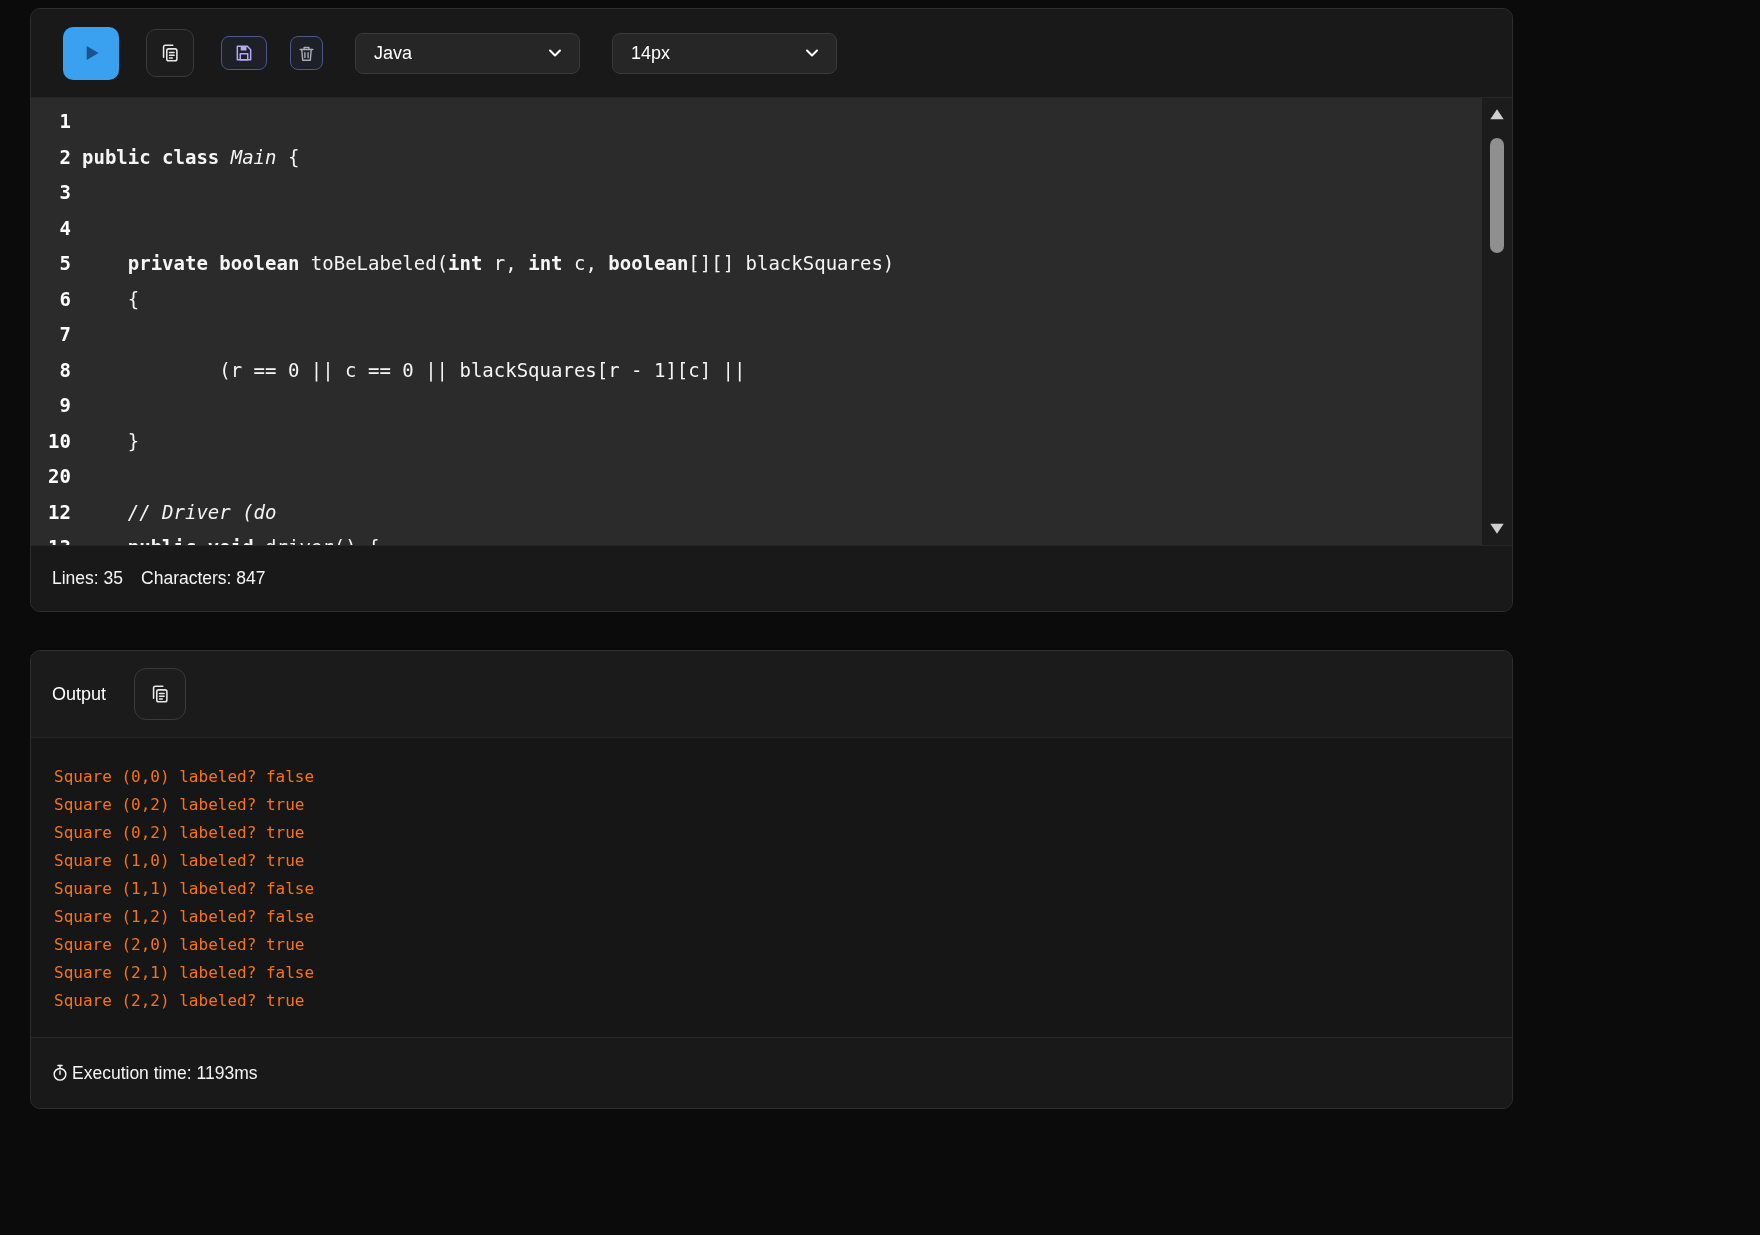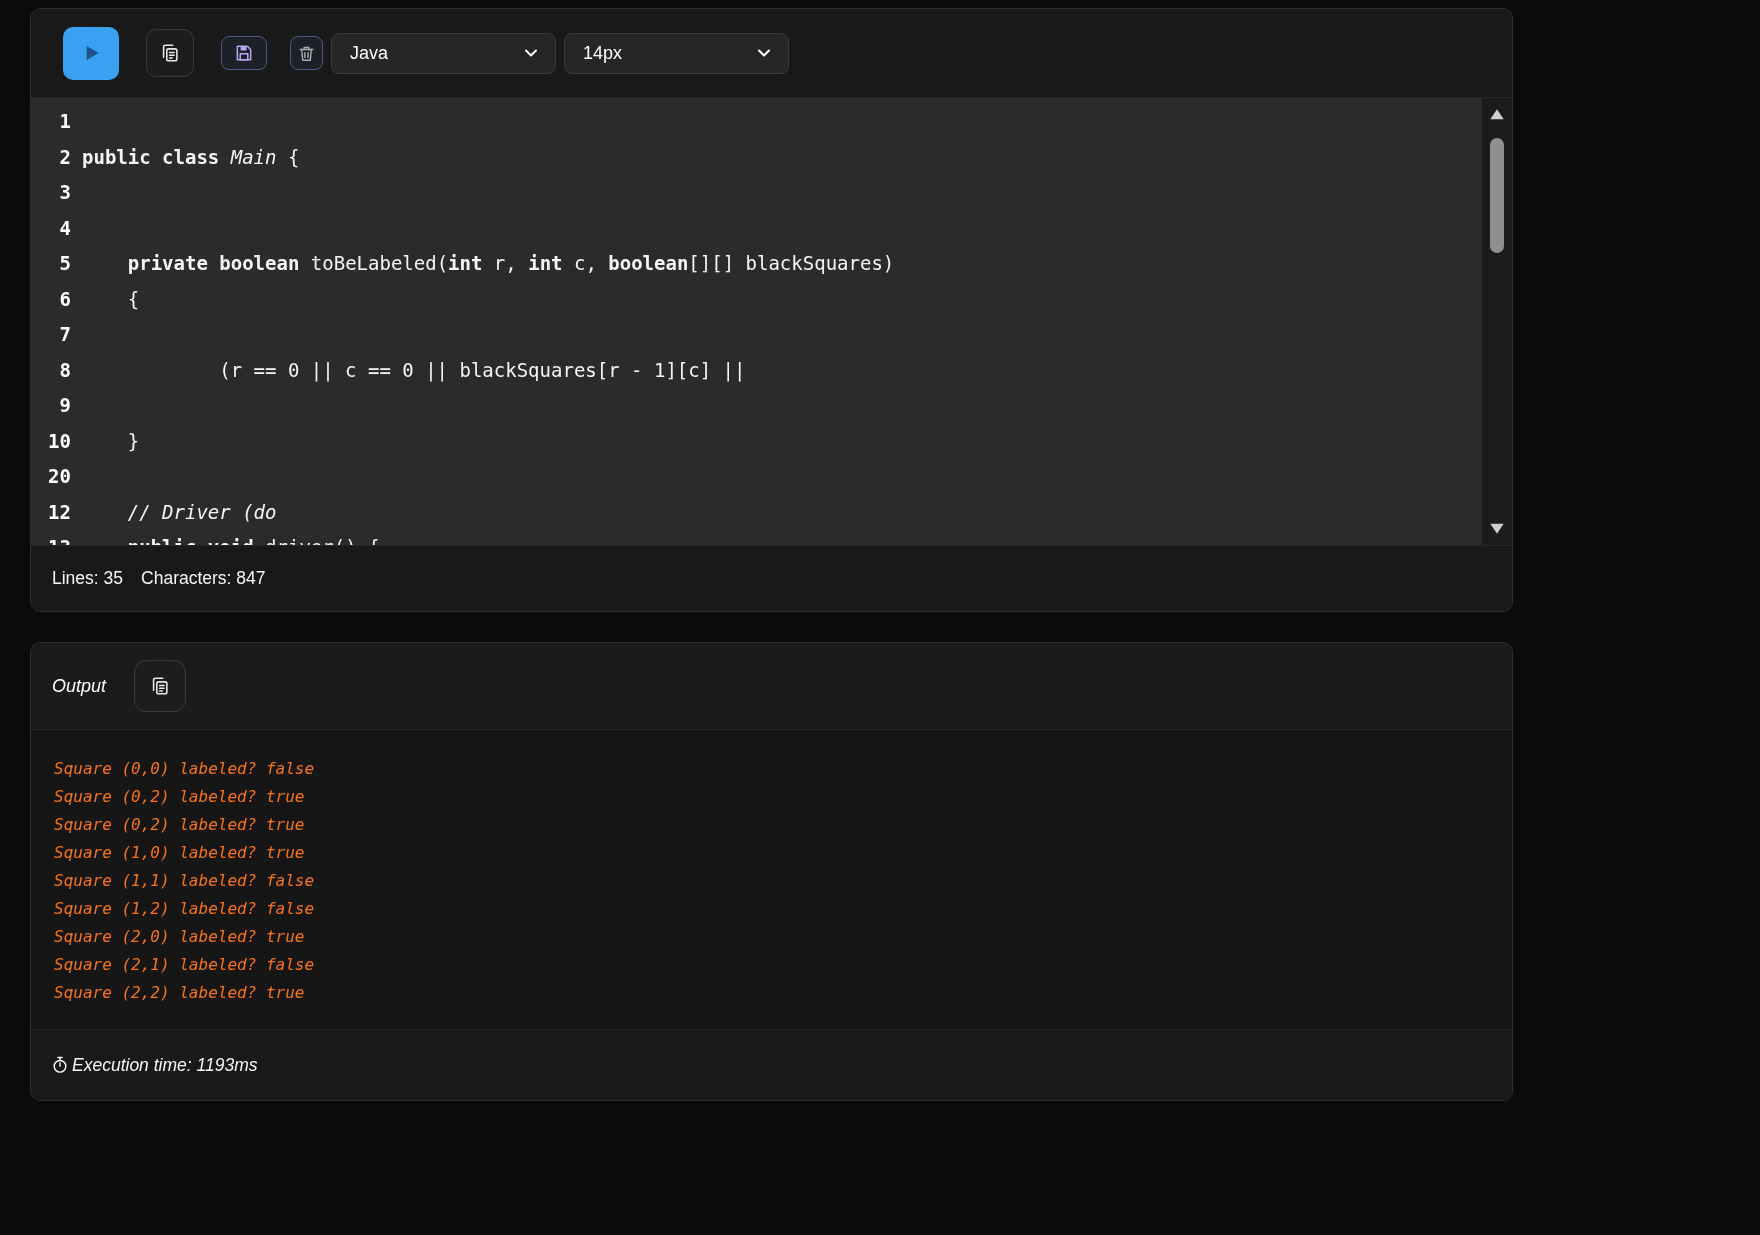--- a/index.html
+++ b/index.html
@@ -20,41 +20,41 @@
   
   .toolbar{display:flex;align-items:center;height:88px;padding-left:32px;background:#191919;}
   .btn{display:flex;align-items:center;justify-content:center;cursor:pointer;box-sizing:border-box;border:none;background:transparent;padding:0;}
   .run-btn{width:56px;height:53px;border-radius:10px;}
   .icon{display:inline-flex;align-items:center;justify-content:center;}
   .copy-btn{width:48px;height:48px;margin-left:27px;border-radius:10px;background:#1d1d1d;border:1px solid #3a3a3a;}
   .save-btn{width:46px;height:34px;margin-left:27px;border-radius:8px;background:#1d2026;border:1px solid #49598a;}
   .trash-btn{width:33px;height:34px;margin-left:23px;border-radius:8px;background:#1d2026;border:1px solid #49598a;}
   .dropdown{
     display:flex;align-items:center;justify-content:space-between;
-    width:225px;height:41px;margin-left:8px;box-sizing:border-box;
+    width:225px;height:41px;margin-left:32px;box-sizing:border-box;
     background:#262626;border:1px solid #3a3a3a;border-radius:8px;
     padding:0 14px 0 18px;font-size:18px;color:#fff;cursor:pointer;
   }
   
   .editor{display:flex;height:447px;background:#2b2b2b;overflow:hidden;border-top:1px solid #262626;}
   .code-scroll{flex:1;overflow:hidden;padding-top:6px;}
   .code-row{display:flex;height:35.5px;line-height:35.5px;font-family:"DejaVu Sans Mono","Liberation Mono",monospace;font-size:19px;}
   .ln{width:40px;text-align:right;font-weight:bold;color:#ffffff;flex:none;}
   .code{white-space:pre;color:#f5f5f5;padding-left:11px;}
   .code .b{font-weight:bold;margin-top:48px;}
   .code .i{font-style:italic;}
   
   .scrollbar{width:30px;flex:none;background:#1c1c1c;display:flex;flex-direction:column;align-items:center;padding:6px 0;box-sizing:border-box;}
   .sb-arrow{width:22px;height:22px;display:flex;align-items:center;justify-content:center;cursor:pointer;flex:none;}
   .sb-track{flex:1;width:100%;position:relative;}
   .sb-thumb{position:absolute;left:8px;top:12px;width:14px;height:115px;border-radius:7px;background:#8f8f8f;cursor:pointer;}
   
   .statusbar{height:65px;display:flex;align-items:center;gap:18px;padding:0 21px;background:#191919;border-top:1px solid #262626;font-size:17.5px;color:#f5f5f5;}
   
-  .output-panel{margin-top:30px;font-style:italic;}
+  .output-panel{margin-top:38px;}
   .output-header{height:86px;display:flex;align-items:center;padding:0 21px;background:#1b1b1b;}
   .output-title{font-size:18px;color:#ffffff;}
   .copy-out-btn{width:52px;height:52px;margin-left:28px;border-radius:12px;background:#1d1d1d;border:1px solid #3a3a3a;}
   .output-body{height:300px;box-sizing:border-box;padding:25px 0 0 23px;background:#161616;border-top:1px solid #262626;overflow:hidden;}
   .out-line{font-family:"DejaVu Sans Mono","Liberation Mono",monospace;font-size:16px;line-height:28px;color:#f97316;white-space:pre;}
   .output-footer{height:70px;display:flex;align-items:center;padding:0 19px;background:#191919;border-top:1px solid #262626;font-size:17.5px;color:#f5f5f5;text-align:right;}
   .output-footer .icon{margin-right:2px;}
 </style>
 </head>
 <body>

